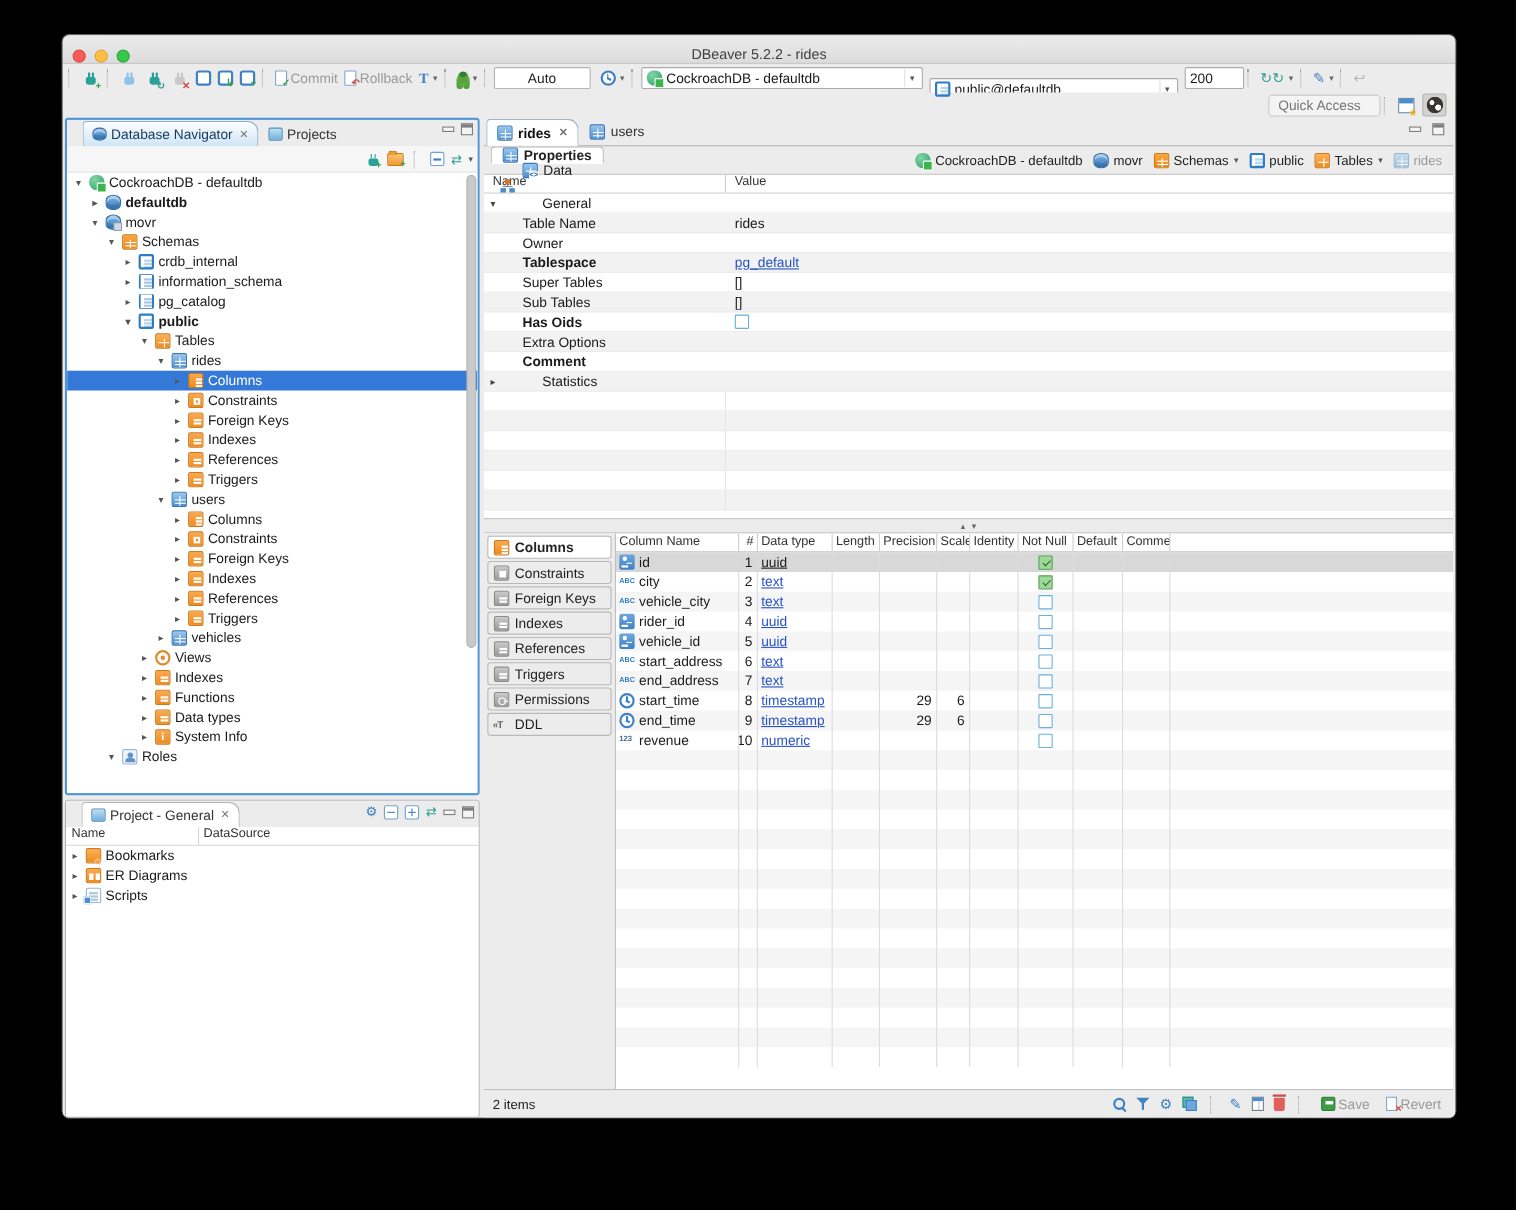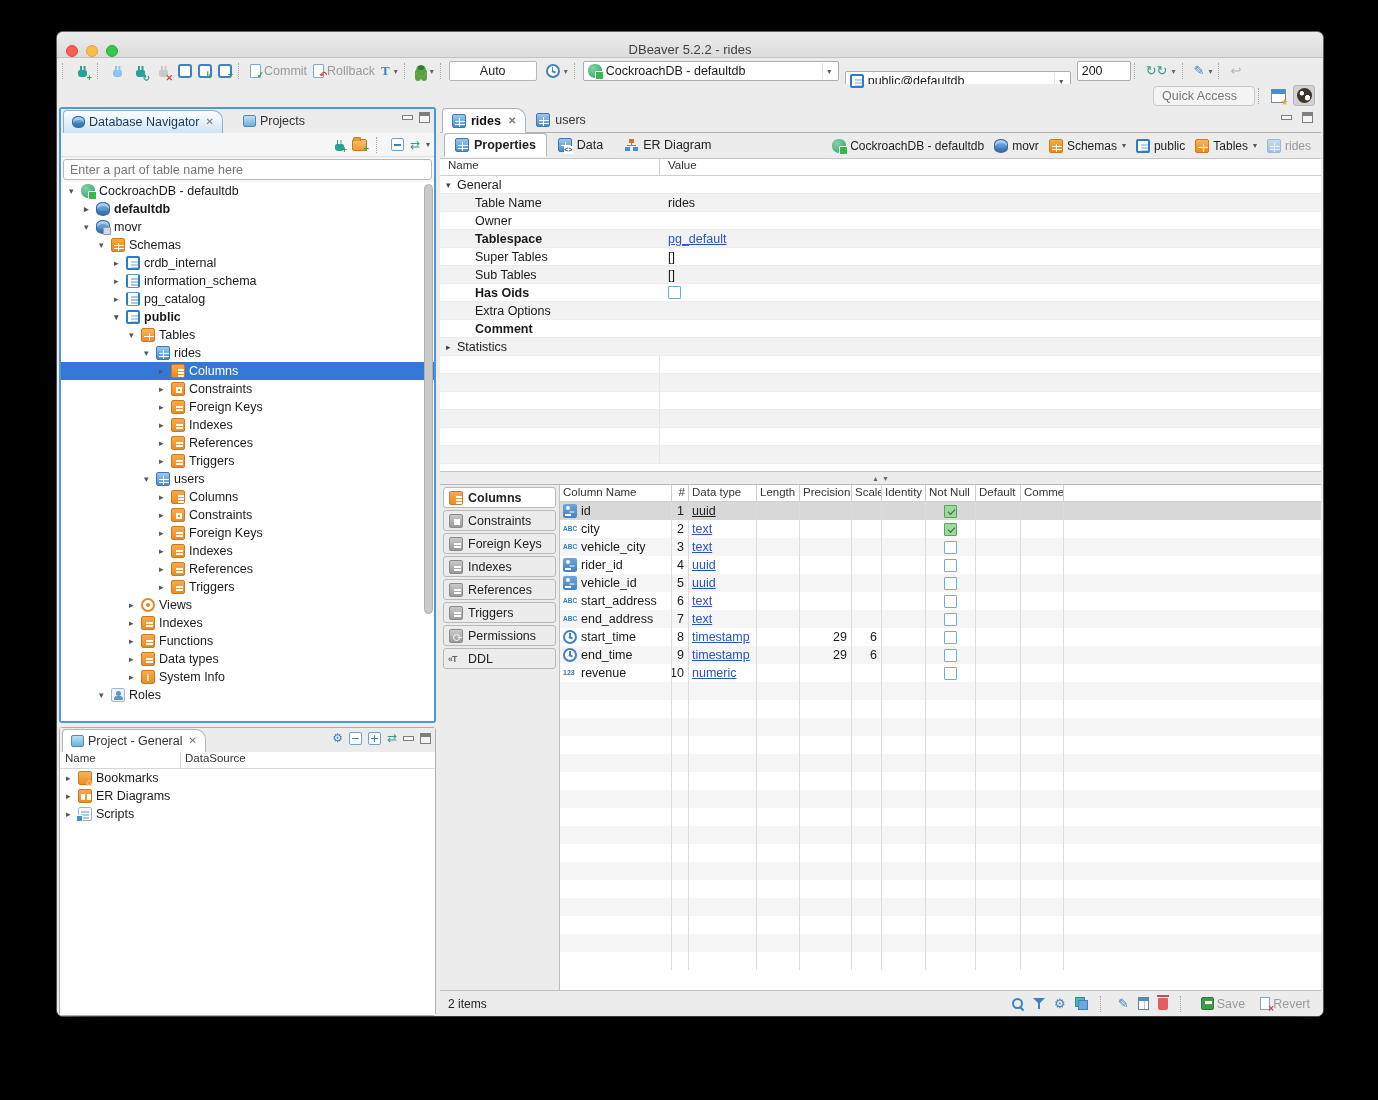--- a/index.html
+++ b/index.html
@@ -128,21 +128,21 @@
   .w-min{width:11px;height:5px;border:1px solid #7e7e7e;background:#f4f4f4;flex:none;}
   .w-max{width:11px;height:11px;border:1px solid #7e7e7e;background:linear-gradient(#7e7e7e,#7e7e7e) 0 0/100% 3px no-repeat,#f4f4f4;flex:none;}
   
   .main{flex:1;display:flex;min-height:0;background:#ececec;padding:0 2px;}
   .leftcol{width:377px;display:flex;flex-direction:column;flex:none;}
   .rightcol{flex:1;display:flex;flex-direction:column;margin-left:4px;min-width:0;}
   
   .panel{background:#f6f6f6;display:flex;flex-direction:column;border-radius:3px;}
   .nav-panel{height:616px;border:2px solid #4f96d8;flex:none;}
   .proj-panel{margin-top:4px;flex:1;border:1px solid #b0b0b0;}
-  .ptabs{height:24px;display:flex;align-items:center;background:#ececec;flex:none;padding-left:2px;gap:12px;}
+  .ptabs{height:24px;display:flex;align-items:flex-end;background:#ececec;flex:none;padding-left:14px;gap:1px;}
   .ptab{height:23px;display:flex;align-items:center;padding:0 8px;font-size:12.5px;color:#333;gap:4px;
     border-radius:4px 10px 0 0;}
   .ptab.active{background:linear-gradient(#fdfeff,#cfe4f6);border:1px solid #8fb0cc;border-bottom:none;color:#143a5e;}
   .closex{color:#777;font-size:10px;margin-left:2px;}
   .ptoolbar{position:absolute;right:4px;top:3px;display:flex;align-items:center;gap:6px;}
   .reltop{position:relative;}
   .navtools{height:24px;background:#f6f6f6;border-bottom:1px solid #e0e0e0;display:flex;align-items:center;justify-content:flex-end;padding-right:4px;gap:6px;flex:none;}
   .mini{font-size:12px;line-height:14px;flex:none;}
   .boxmini{width:13px;height:13px;border:1px solid #6fa3cc;border-radius:2px;background:#fff;position:relative;flex:none;}
   .boxmini::after{content:"";position:absolute;left:2px;top:5px;width:7px;height:1.5px;background:#3f82c4;}
@@ -183,21 +183,21 @@
   .bcitem.dim{color:#9a9a9a;}
   .bc-caret{display:none;font-size:8px;color:#555;margin-left:1px;}
   .bc-caret.show{display:inline;}
   
   .props{height:312px;background:#fff;overflow:hidden;flex:none;display:flex;flex-direction:column;}
   .gridhead{height:17px;display:flex;border-bottom:1px solid #cfcfcf;background:#fff;font-size:11.5px;color:#333;flex:none;}
   .gridhead .n{width:220px;padding-left:8px;border-right:1px solid #cfcfcf;}
   .gridhead .v{padding-left:8px;}
   .prow{height:18px;display:grid;grid-template-columns:220px 1fr;align-items:center;font-size:12.5px;color:#1a1a1a;border-bottom:1px solid #ececec;}
   .prow:nth-child(even){background:#f2f2f2;}
-  .prow .pname{padding-left:35px;display:flex;align-items:center;height:100%;}
+  .prow .pname{padding-left:35px;display:flex;align-items:center;height:100%;gap:36px;}
   .prow.group .pname{padding-left:6px;}
   .prow .caret{width:11px;font-size:9px;color:#444;}
   .prow:not(.group) .caret{display:none;}
   .prow.bold .pname{font-weight:bold;}
   .prow .pval{padding-left:8px;display:flex;align-items:center;height:100%;}
   .prow.kind-link .pval .val{color:#2853c6;text-decoration:underline;}
   .prow .cbx{display:none;}
   .prow.kind-check .cbx{display:inline-block;}
   .cbx{width:13px;height:13px;border:1px solid #69b1dd;background:#fff;border-radius:1px;position:relative;}
   .cbx.on{background:#9fd89b;border-color:#56a456;}
@@ -405,21 +405,20 @@
               <span class="bdg green">+</span>
             </span>
           <span class="t-folder">
               <span class="bdg green">+</span>
             </span>
           <span class="grip"></span>
           <span class="boxmini"></span>
           <span class="mini teal">⇄</span>
           <span class="mini" style="font-size:8px;color:#555;">▾</span>
         </div>
-        <input class="filterbox" placeholder="Enter a part of table name here" style="">
         <div class="tree">
 
           <div class="trow" style="--lvl: 0;">
               <span class="caret exp"></span>
               <span class="ic i-roach"></span>
               <span>CockroachDB - defaultdb</span>
             </div>
             <div class="trow bold" style="--lvl: 1;">
               <span class="caret col"></span>
               <span class="ic i-db"></span>
@@ -522,20 +521,25 @@
             </div>
             <div class="trow" style="--lvl: 6;">
               <span class="caret col"></span>
               <span class="ic i-folder"></span>
               <span>References</span>
             </div>
             <div class="trow" style="--lvl: 6;">
               <span class="caret col"></span>
               <span class="ic i-folder"></span>
               <span>Triggers</span>
+            </div>
+            <div class="trow" style="--lvl: 5;">
+              <span class="caret col"></span>
+              <span class="ic i-table"></span>
+              <span>vehicles</span>
             </div>
             <div class="trow" style="--lvl: 4;">
               <span class="caret col"></span>
               <span class="ic i-eye"></span>
               <span>Views</span>
             </div>
             <div class="trow" style="--lvl: 4;">
               <span class="caret col"></span>
               <span class="ic i-folder"></span>
               <span>Indexes</span>
@@ -619,21 +623,21 @@
             <span class="closex show">✕</span>
           </span>
           <span class="etab">
             <span class="ic i-table"></span>
             <span>users</span>
 
           </span>
         </div>
 
       <div class="subrow">
-        <span style="display:flex;align-items:flex-start;height:100%;">
+        <span style="display:flex;align-items:center;height:100%;flex-direction:column;">
 
         <span class="stab active">
               <span class="ic i-table"></span>
               <span>Properties</span>
             </span>
             <span class="stab">
               <span class="ic i-data"></span>
               <span>Data</span>
             </span>
             <span class="stab">

